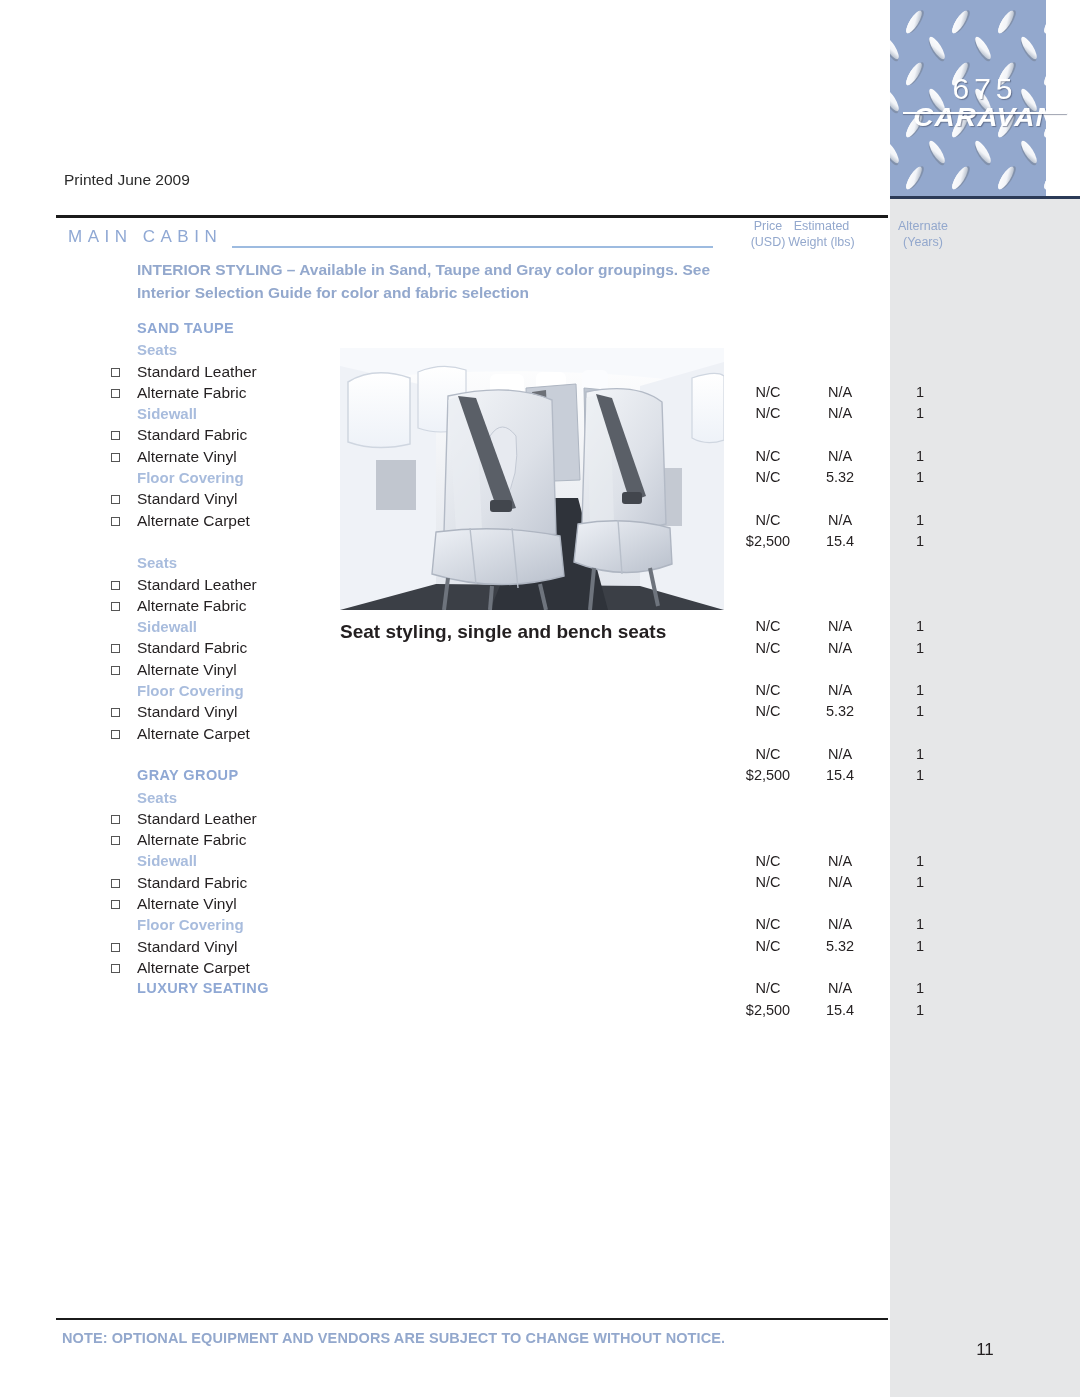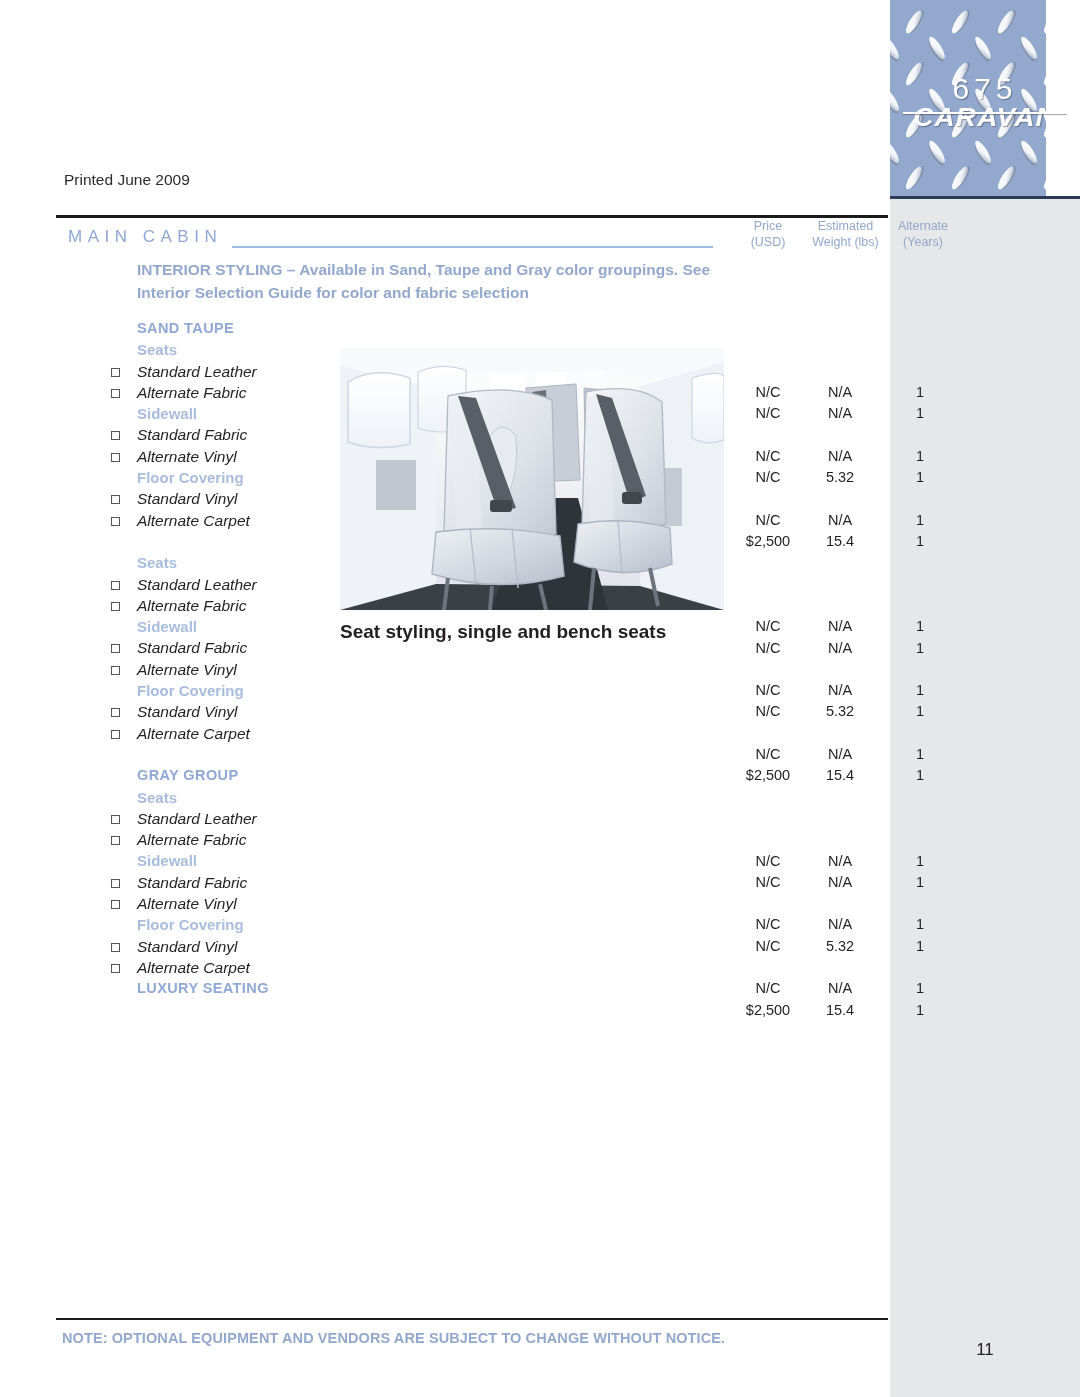--- a/index.html
+++ b/index.html
@@ -69,21 +69,21 @@
     position:absolute; left:232px; top:246px; width:481px; height:2px;
     background:#9dbbe0;
   }
 
   
   .colhead{
     position:absolute; font-size:12.5px; color:#93a8cd; text-align:center;
     line-height:16px; font-weight:400;
   }
   .colhead.price{ left:735px; top:218px; width:66px; }
-  .colhead.weight{ left:798px; top:218px; width:95px; }
+  .colhead.weight{ left:774px; top:218px; width:95px; }
   .colhead.warranty{ left:890px; top:218px; width:66px; }
 
   
   .intro{
     position:absolute; left:137px; top:259px; width:600px;
     font-size:15.5px; line-height:22.5px; color:#93a8cd; font-weight:600;
   }
 
   
   .labels{ position:absolute; left:56px; top:320px; width:300px; }
@@ -93,21 +93,21 @@
     font-size:14.5px; font-weight:700; color:#8fa8d4; letter-spacing:.4px;
     white-space:nowrap;
   }
   .row .sub{
     position:absolute; left:81px; top:0;
     font-size:15px; font-weight:700; color:#a8bcdd; font-style:normal;
     white-space:nowrap;
   }
   .row .opt{
     position:absolute; left:81px; top:0;
-    font-size:15.5px; color:#231f20; white-space:nowrap;font-style:italic;
+    font-size:15.5px; color:#231f20; white-space:nowrap;
   }
   .row .cb{
     position:absolute; left:55px; top:5px; width:9px; height:9px;
     border:1px solid #555; background:#fff; box-sizing:border-box;
   }
 
   
   .val{
     position:absolute; font-size:14.5px; color:#231f20; text-align:center;
     white-space:nowrap;

